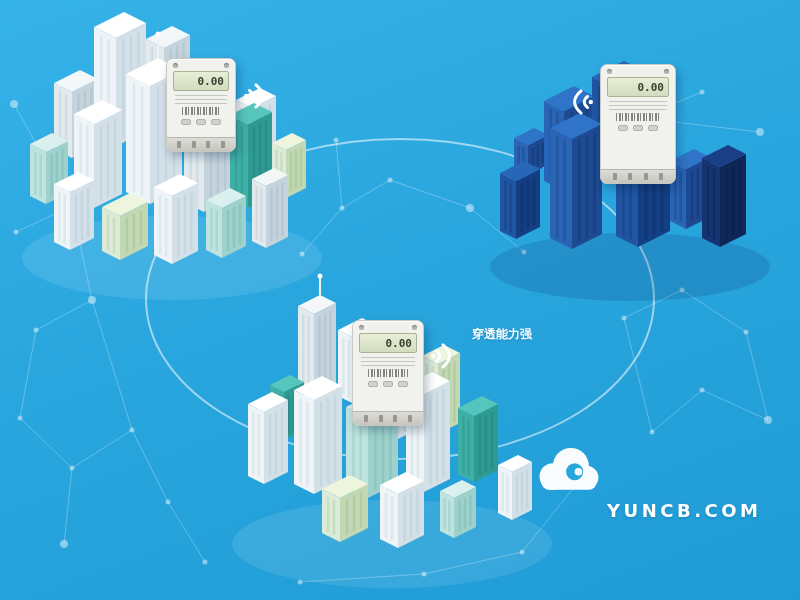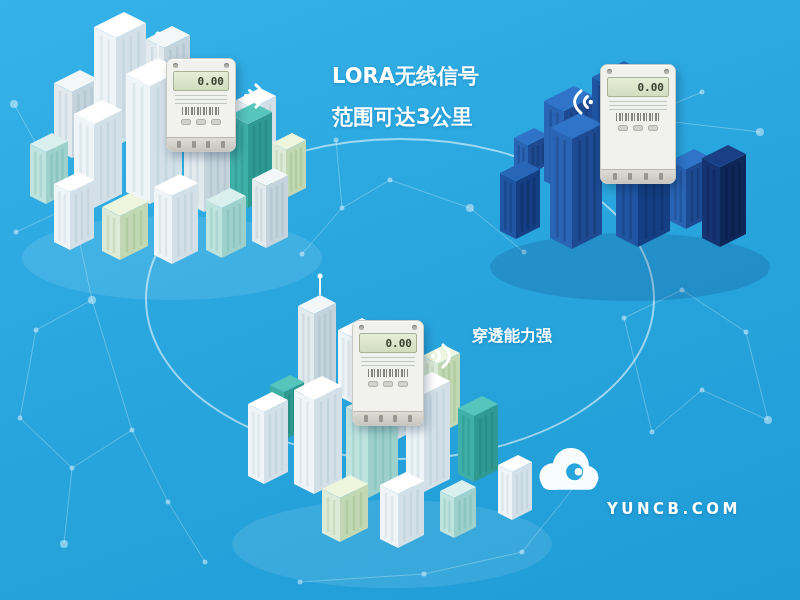--- a/index.html
+++ b/index.html
@@ -12,21 +12,21 @@
 
   
   .circle{position:absolute;left:145px;top:138px;width:510px;height:322px;
           border:2px solid rgba(255,255,255,.55);border-radius:50%;}
 
   
   .lbl{position:absolute;color:#fff;font-weight:700;
        text-shadow:0 1px 3px rgba(0,60,100,.25);}
   .lbl-lora{left:332px;top:62px;font-size:21px;}
   .lbl-lora p{margin:0 0 13px 0;}
-  .lbl-pen{left:472px;top:326px;font-size:16px;}
+  .lbl-pen{left:472px;top:326px;font-size:12px;}
 
   
   .meter{position:absolute;background:#f1f1ee;border:1px solid #c9c9c4;border-radius:7px;
          box-shadow:3px 5px 10px rgba(0,30,60,.28),inset 0 1px 0 #fff;
          display:flex;flex-direction:column;padding:7px 6px 0;}
   .m1{left:166px;top:58px;width:70px;height:94px;}
   .m2{left:600px;top:64px;width:76px;height:120px;}
   .m3{left:352px;top:320px;width:72px;height:106px;}
   .m-screws{display:flex;justify-content:space-between;margin:-3px 0 3px;}
   .m-screws i{width:5px;height:5px;border-radius:50%;background:#b3b3ae;
@@ -47,21 +47,21 @@
   .m-base i{width:4px;height:7px;background:#97978f;border-radius:1px;}
 
   .sig{position:absolute;width:24px;height:32px;}
   .sig-1{left:243px;top:80px;}
   .sig-2{left:570px;top:86px;transform:scaleX(-1);}
   .sig-3{left:430px;top:340px;}
 
   
   .wm-brand{position:absolute;left:602px;top:438px;font-size:46px;font-weight:700;color:#fff;
             text-shadow:0 2px 4px rgba(0,60,100,.25);letter-spacing:2px;}
-  .wm-domain{position:absolute;left:607px;top:500px;font-size:15px;font-weight:700;color:#fff;
+  .wm-domain{position:absolute;left:607px;top:500px;font-size:18px;font-weight:700;color:#fff;
              letter-spacing:3.5px;text-shadow:0 1px 3px rgba(0,60,100,.25);}
   .wm-cloud{position:absolute;left:530px;top:436px;width:76px;height:62px;opacity:.97;}
 </style>
 </head>
 <body>
 
 <div id="stage">
 
   <svg id="netbg" class="layer" style="left:0;top:0" width="800" height="600" viewBox="0 0 800 600">
       <line x1="14" y1="104" x2="44" y2="158" stroke="rgba(255,255,255,0.28)" stroke-width="1"></line>
@@ -529,24 +529,20 @@
       <circle cx="3.5" cy="17" r="2.4" fill="#fff"></circle>
   </svg>
   <svg class="sig sig-3" viewBox="0 0 26 34">
     <g fill="none" stroke="#ffffff" stroke-width="3.2" stroke-linecap="round">
       <path d="M7 11 q7 6 0 12"></path>
         <path d="M14 5 q14 12 0 24"></path>
     </g>
       <circle cx="3.5" cy="17" r="2.4" fill="#fff"></circle>
   </svg>
 
-  <div class="lbl lbl-lora">
-    <p>LORA无线信号</p>
-    <p>范围可达3公里</p>
-  </div>
   <div class="lbl lbl-pen">穿透能力强</div>
 
   <svg class="wm-cloud" viewBox="0 0 80 64">
     <g fill="#ffffff">
       <circle cx="24" cy="42" r="14"></circle>
       <circle cx="43" cy="31" r="19"></circle>
       <circle cx="60" cy="43" r="12"></circle>
       <rect x="12" y="40" width="58" height="16" rx="8"></rect>
     </g>
     <circle cx="47" cy="37" r="9" fill="#2aa6de"></circle>

